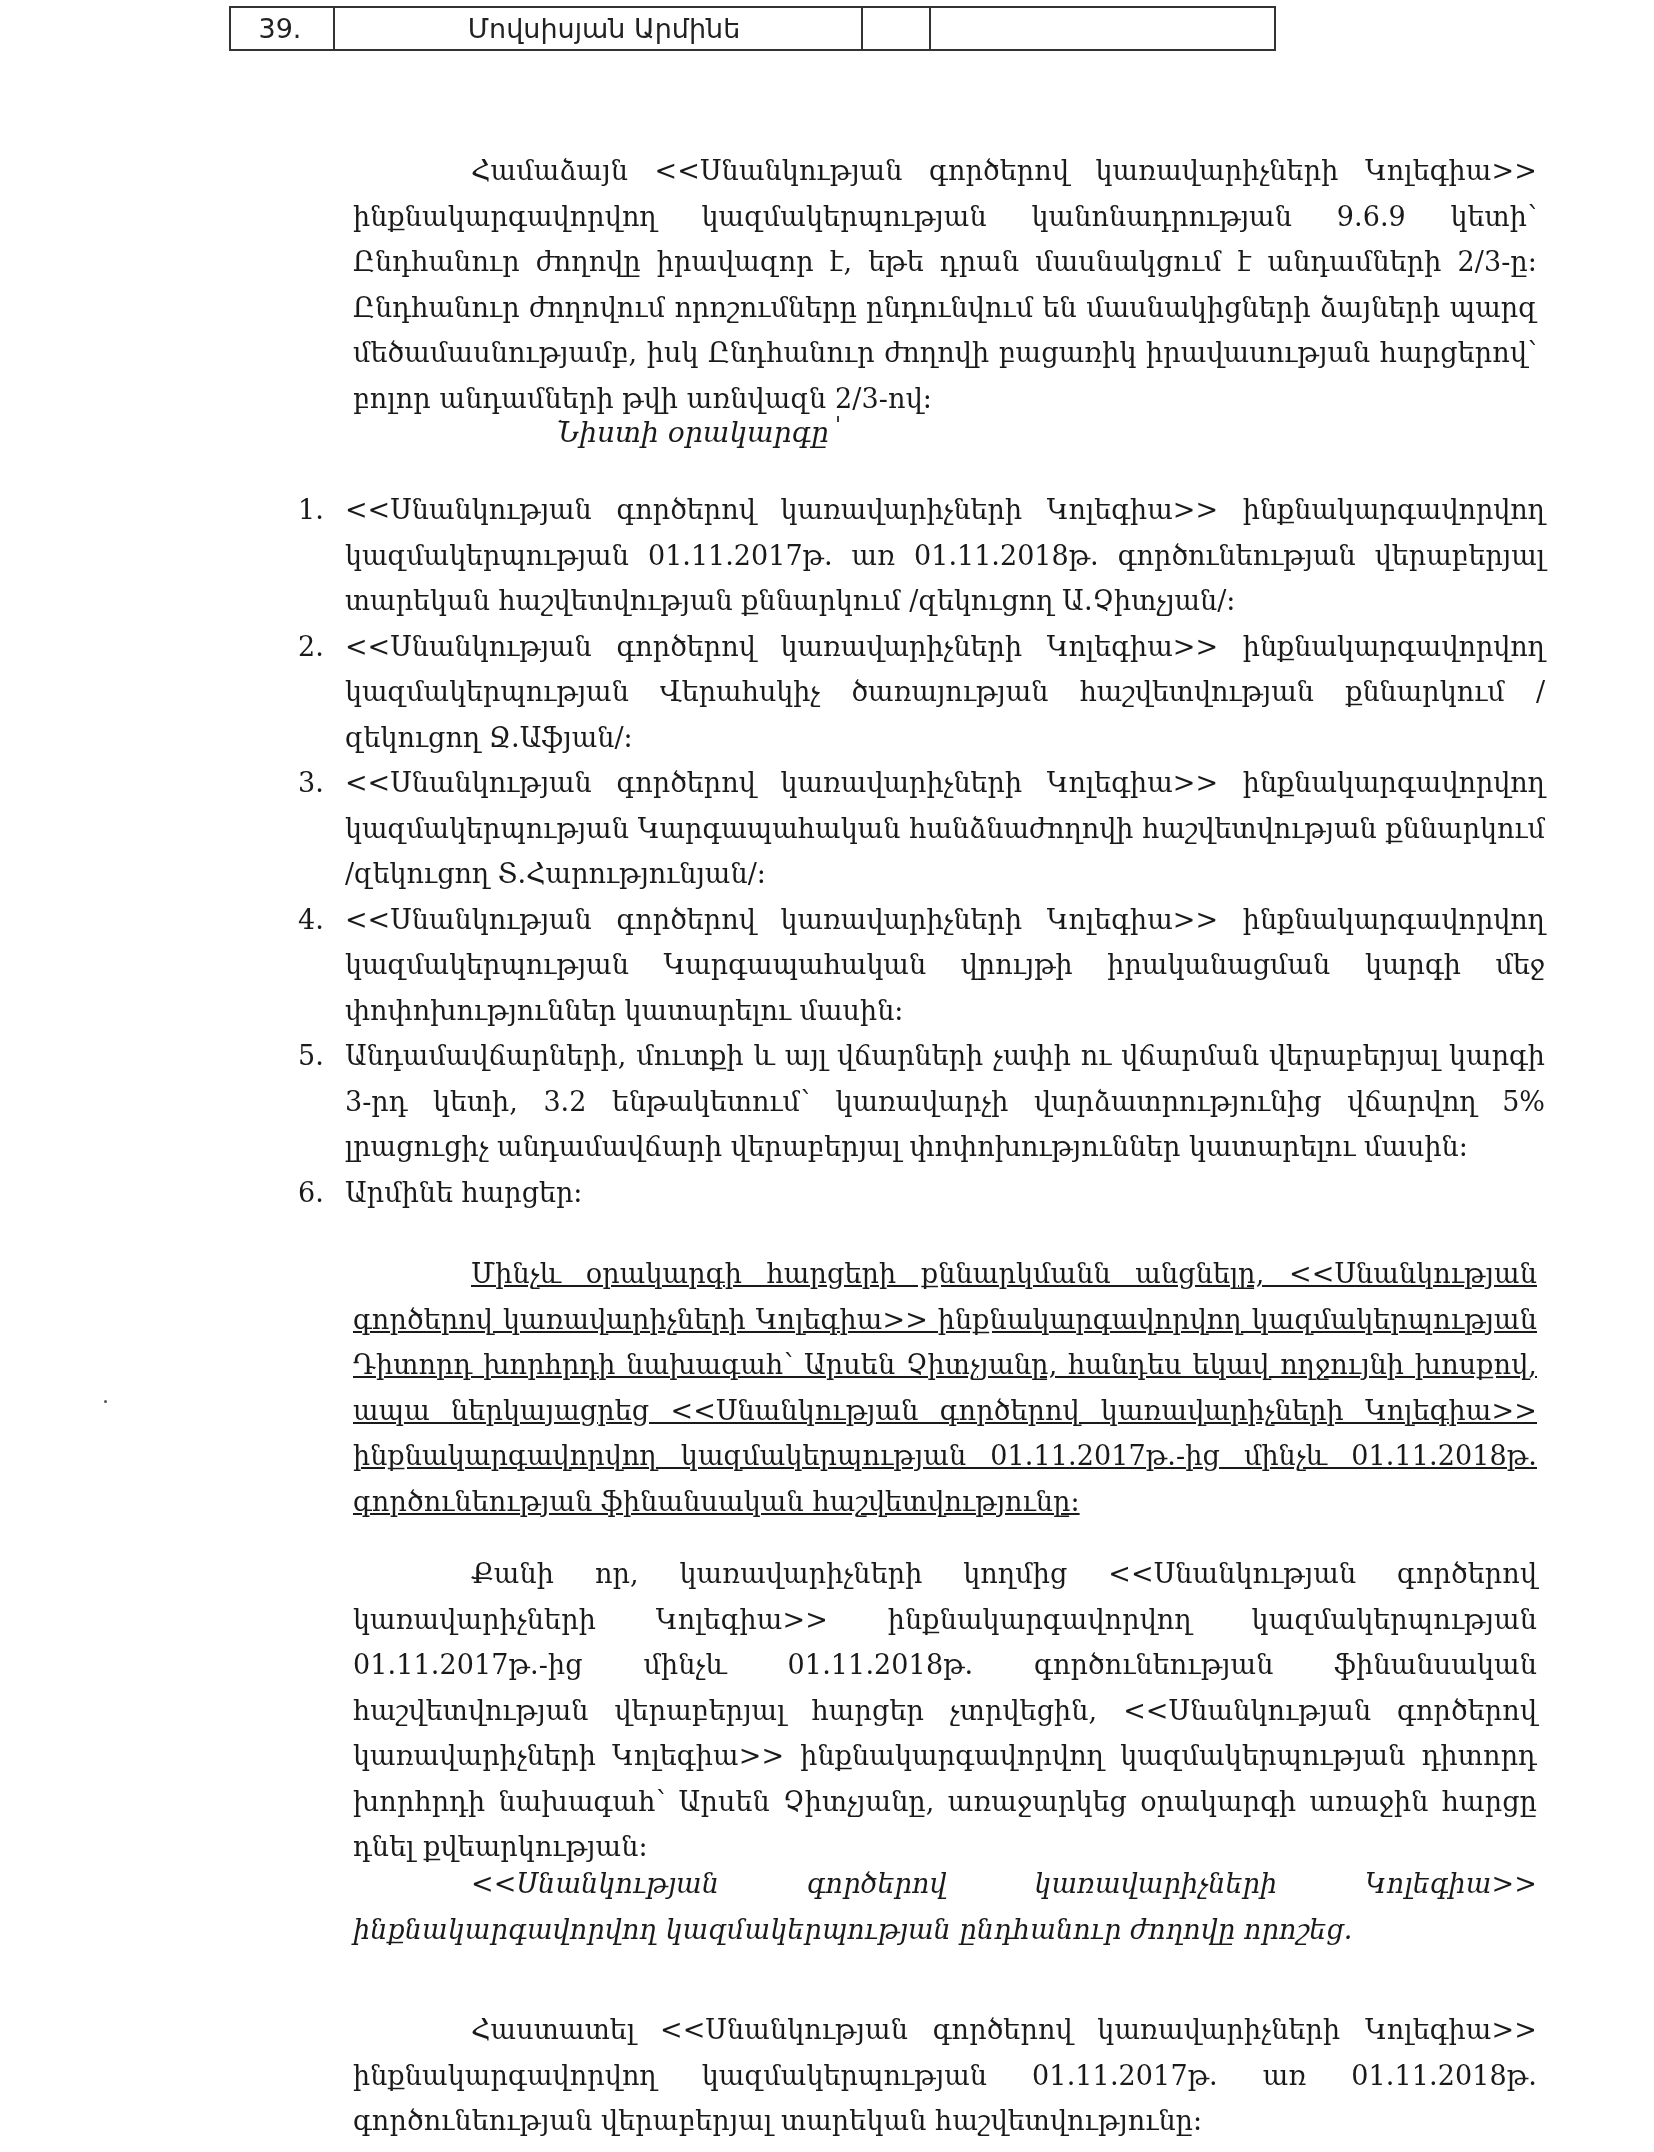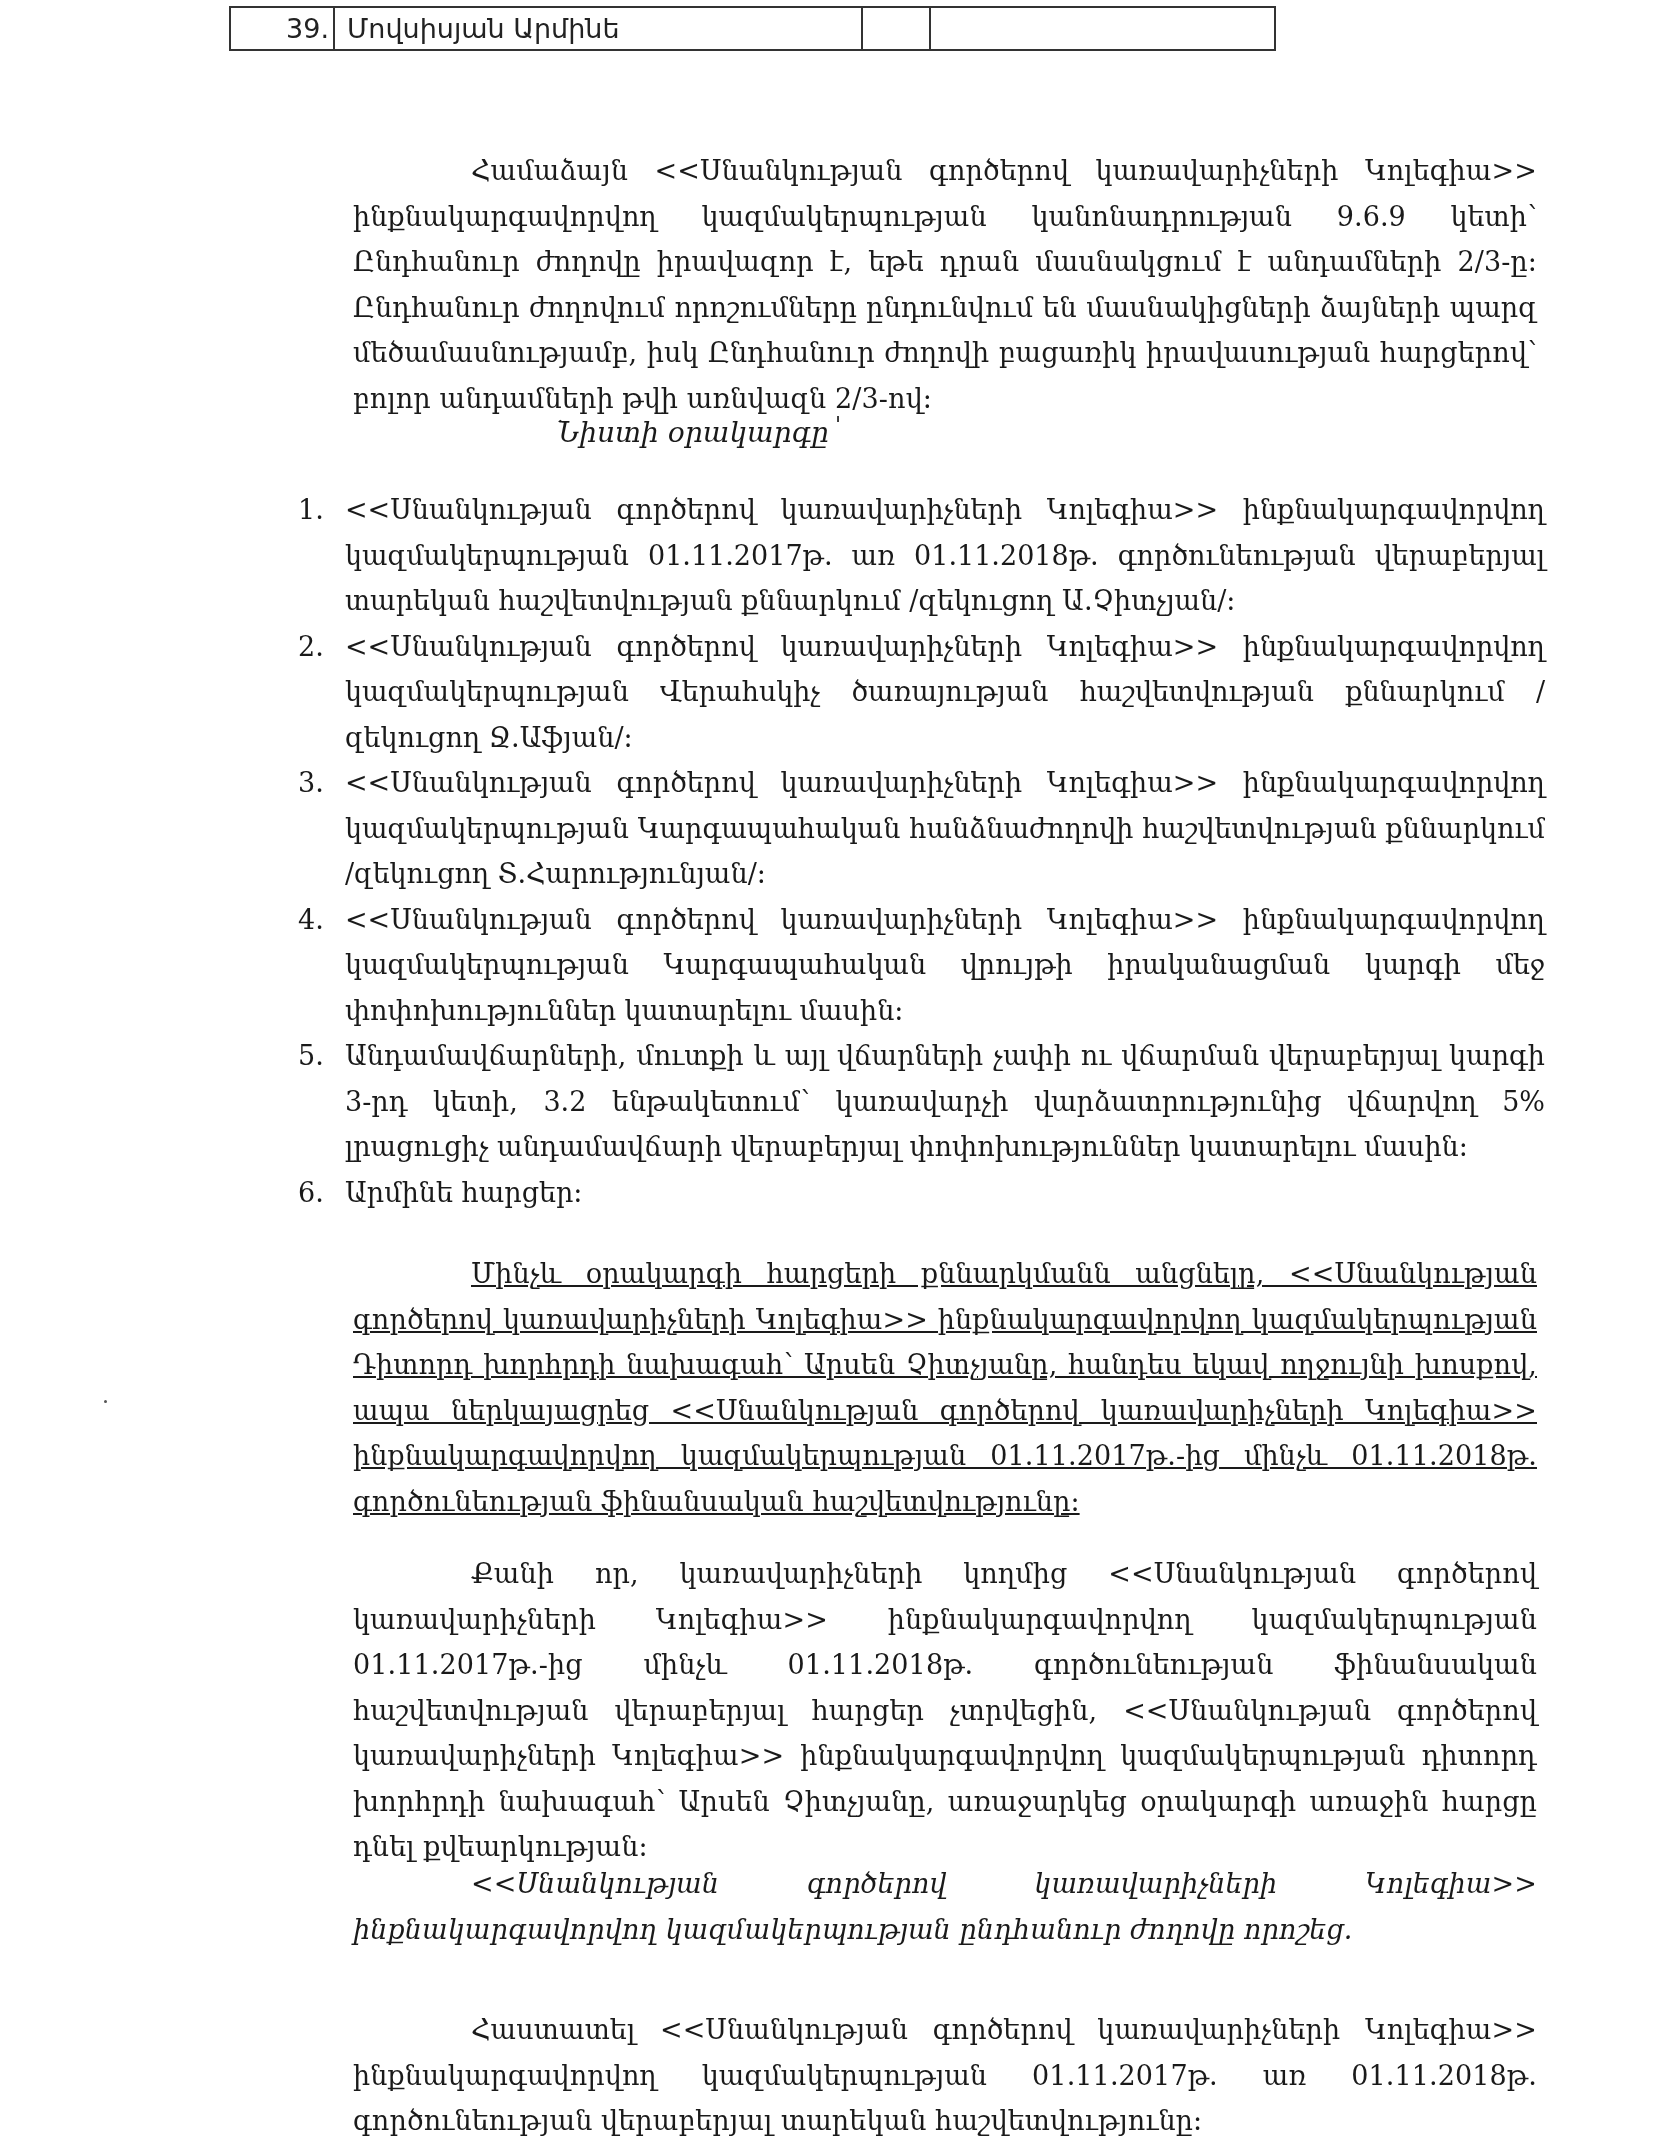--- a/index.html
+++ b/index.html
@@ -31,22 +31,23 @@
     table-layout: fixed;
   }
   .top-table td {
     border: 2px solid #333;
     padding: 0;
     height: 41px;
     font-family: "DejaVu Sans", "Liberation Sans", sans-serif;
     font-size: 27px;
     color: #222;
     vertical-align: middle;
+    text-align: center;
   }
-  .top-table td.num { width: 98px; text-align: right; padding-right: 4px; border-radius: 8px; }
+  .top-table td.num { width: 98px; text-align: center; padding-right: 4px; border-radius: 8px; }
   .top-table td.name { width: 514px; padding-left: 12px; }
   .top-table td.c3 { width: 66px; }
   .top-table td.c4 { width: auto; }
 
   .text {
     position: absolute;
     left: 345px;
     width: 1200px;
     font-size: 27px;
     line-height: 45.5px;

